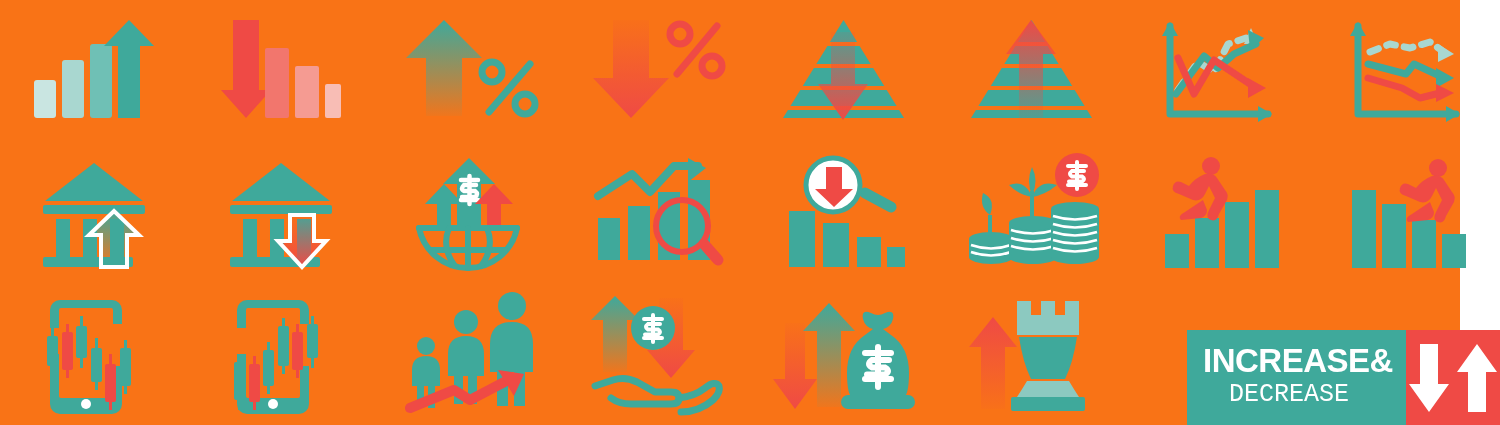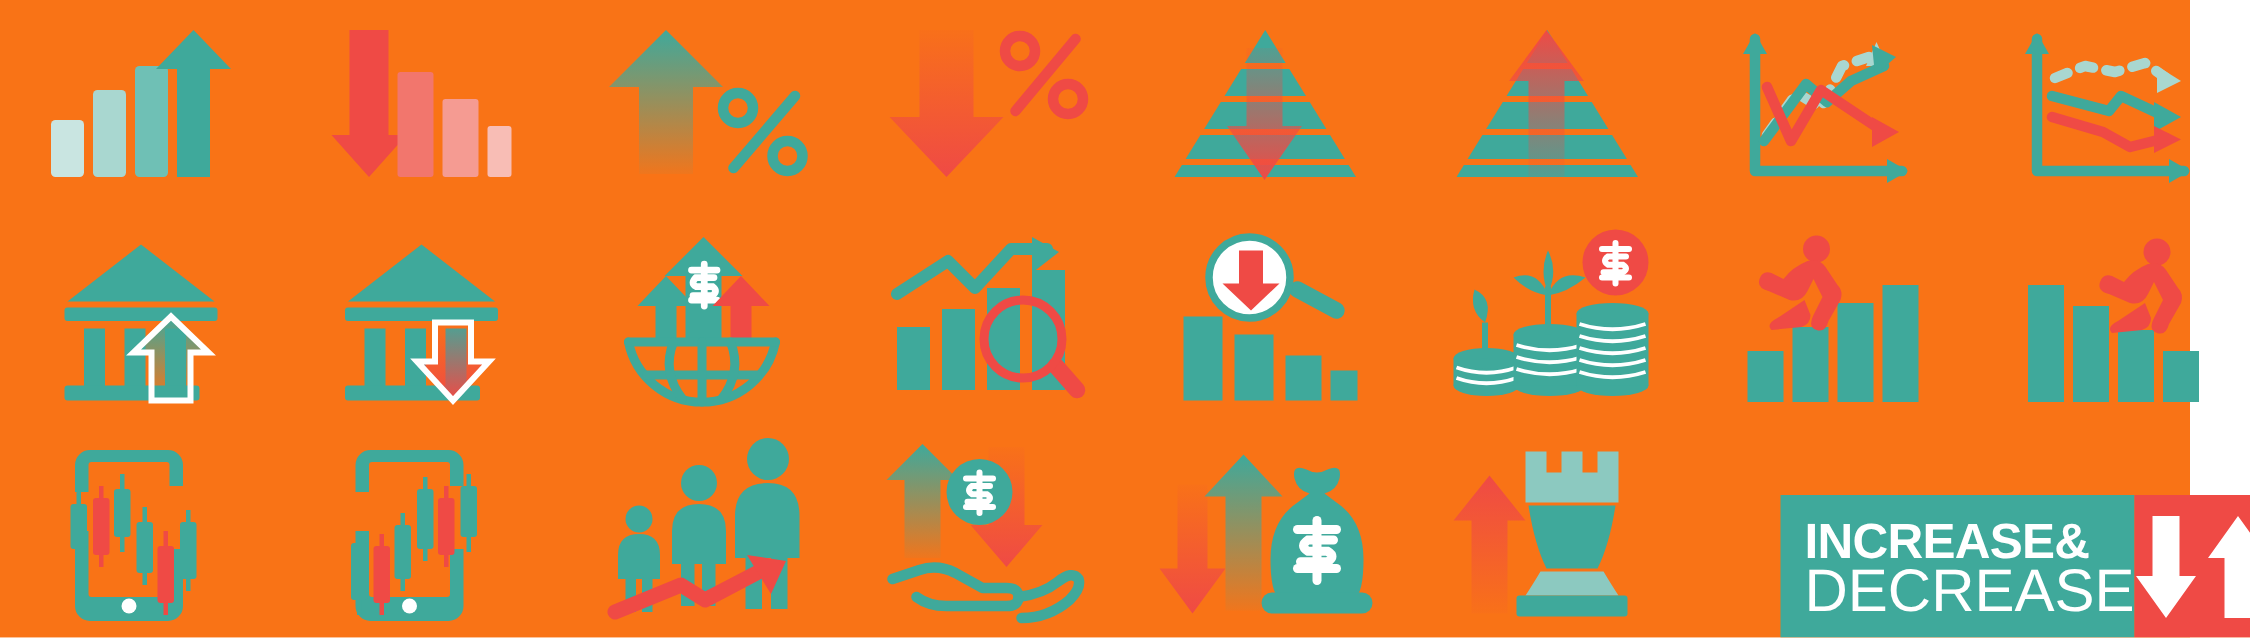--- a/index.html
+++ b/index.html
@@ -7,22 +7,22 @@
   body{width:1500px;height:425px;overflow:hidden;font-family:"Liberation Sans",sans-serif;}
   #sheet{position:relative;width:1460px;height:425px;background:#f97316;}
   .cell{position:absolute;width:187.5px;height:141.6px;display:flex;align-items:center;justify-content:center;}
   .cell svg{display:block;overflow:visible;}
   .banner{position:absolute;left:1187px;top:330px;width:313px;height:95px;display:flex;}
   .banner-text{flex:0 0 219px;background:#3FA99B;display:flex;flex-direction:column;justify-content:center;
                padding-left:16px;box-sizing:border-box;}
   .banner-arrows{flex:1 1 auto;background:#EF4A45;display:flex;align-items:center;justify-content:center;gap:6px;}
   .b-line1{color:#ffffff;font-size:33px;line-height:33px;font-weight:bold;letter-spacing:-0.5px;
            font-family:"Liberation Sans",sans-serif;}
-  .b-line2{color:#ffffff;font-size:40px;line-height:35px;font-weight:normal;letter-spacing:0px;
-           font-family:Liberation Sans, sans-serif;}
+  .b-line2{color:#ffffff;font-size:25px;line-height:35px;font-weight:normal;letter-spacing:0px;
+           font-family:Liberation Mono, monospace;margin-left:26px;}
 </style>
 </head>
 <body>
 
 <div id="sheet">
 
   <div class="cell" style="left:0px;top:0px;">
     <svg width="120" height="110" viewBox="0 0 120 110">
       <rect x="0" y="64" width="22" height="38" rx="3" fill="#C9E5E1"></rect>
       <rect x="28" y="44" width="22" height="58" rx="3" fill="#A9D7D0"></rect>

